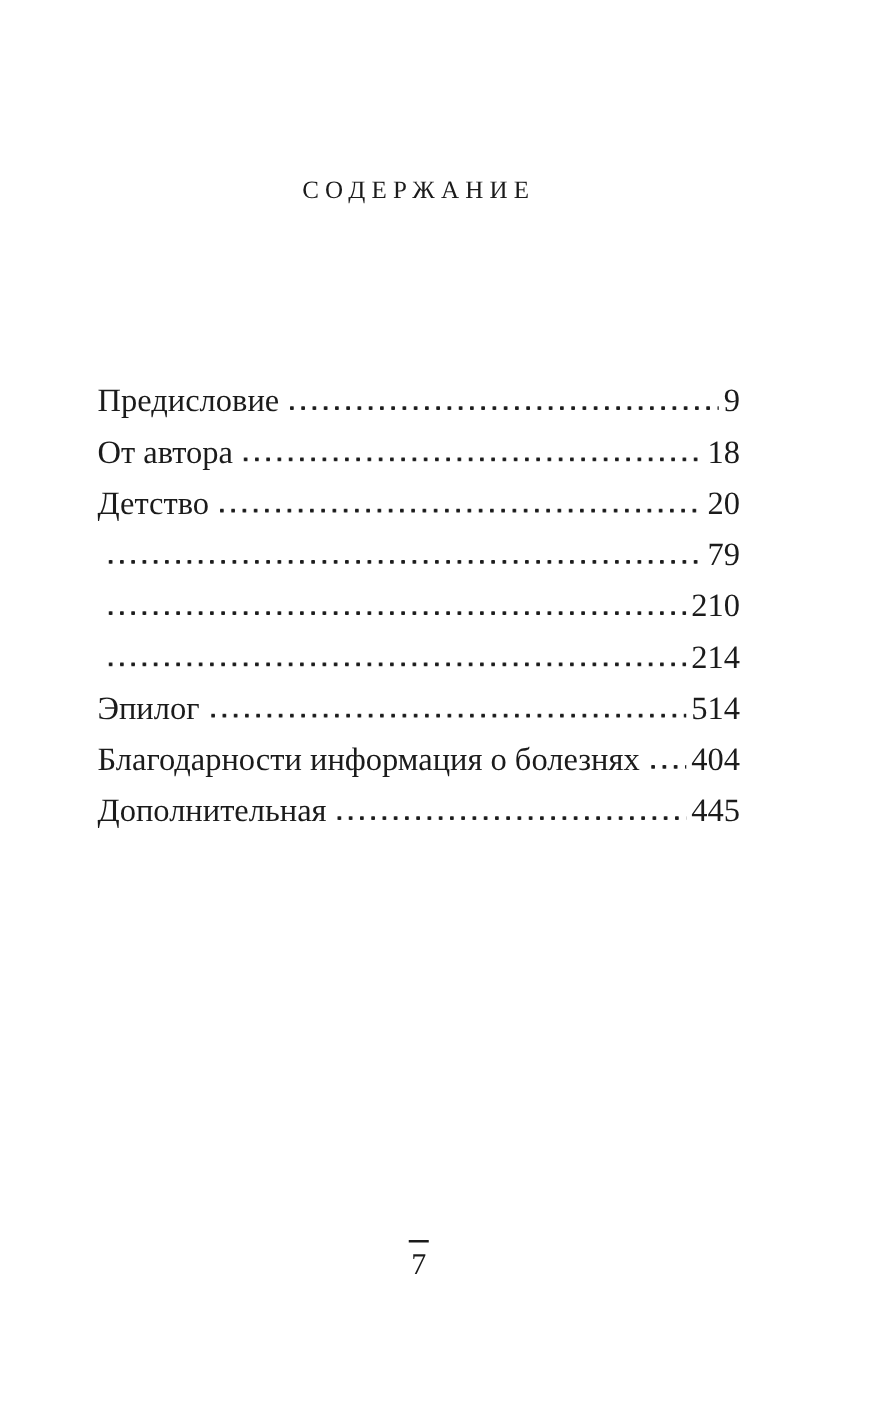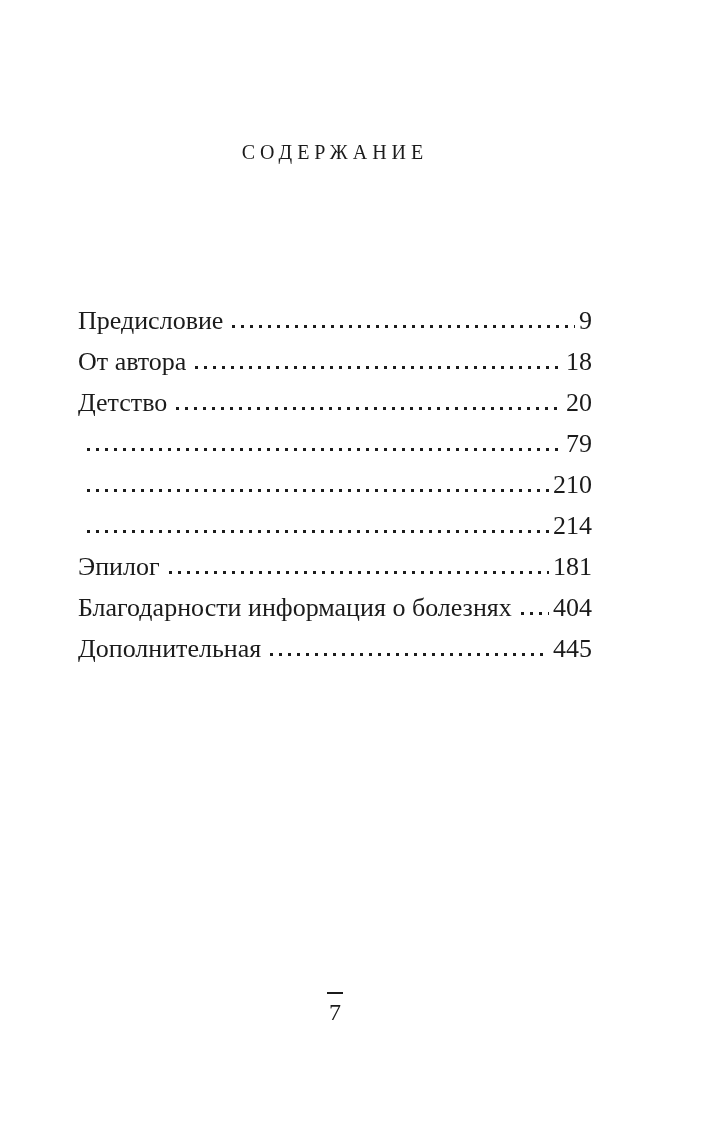--- a/index.html
+++ b/index.html
@@ -122,21 +122,21 @@
     </div>
 
     <div class="toc-row">
       <span class="dot-leader"></span>
       <span class="toc-page">214</span>
     </div>
 
     <div class="toc-row">
       <span class="toc-label">Эпилог</span>
       <span class="dot-leader"></span>
-      <span class="toc-page">181</span>
+      <span class="toc-page">514</span>
     </div>
 
     <div class="toc-row">
       <span class="toc-label">Благодарности информация о болезнях</span>
       <span class="dot-leader"></span>
       <span class="toc-page">404</span>
     </div>
 
     <div class="toc-row">
       <span class="toc-label">Дополнительная</span>

